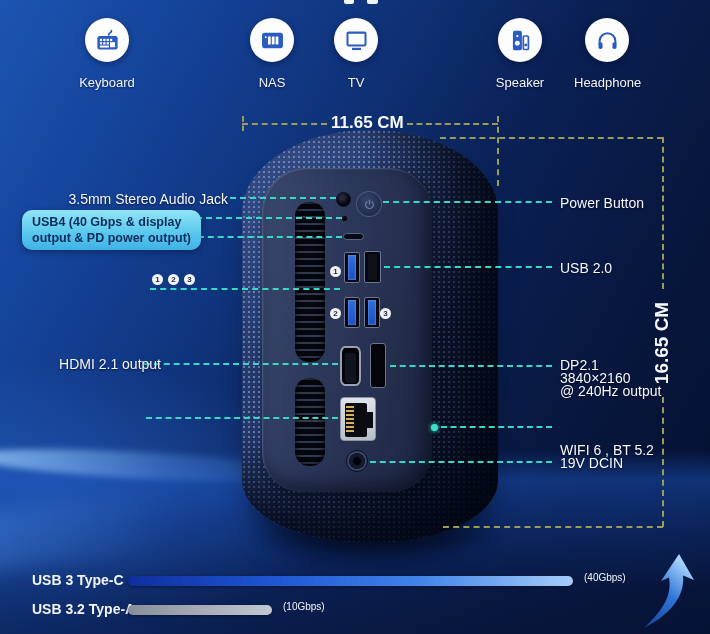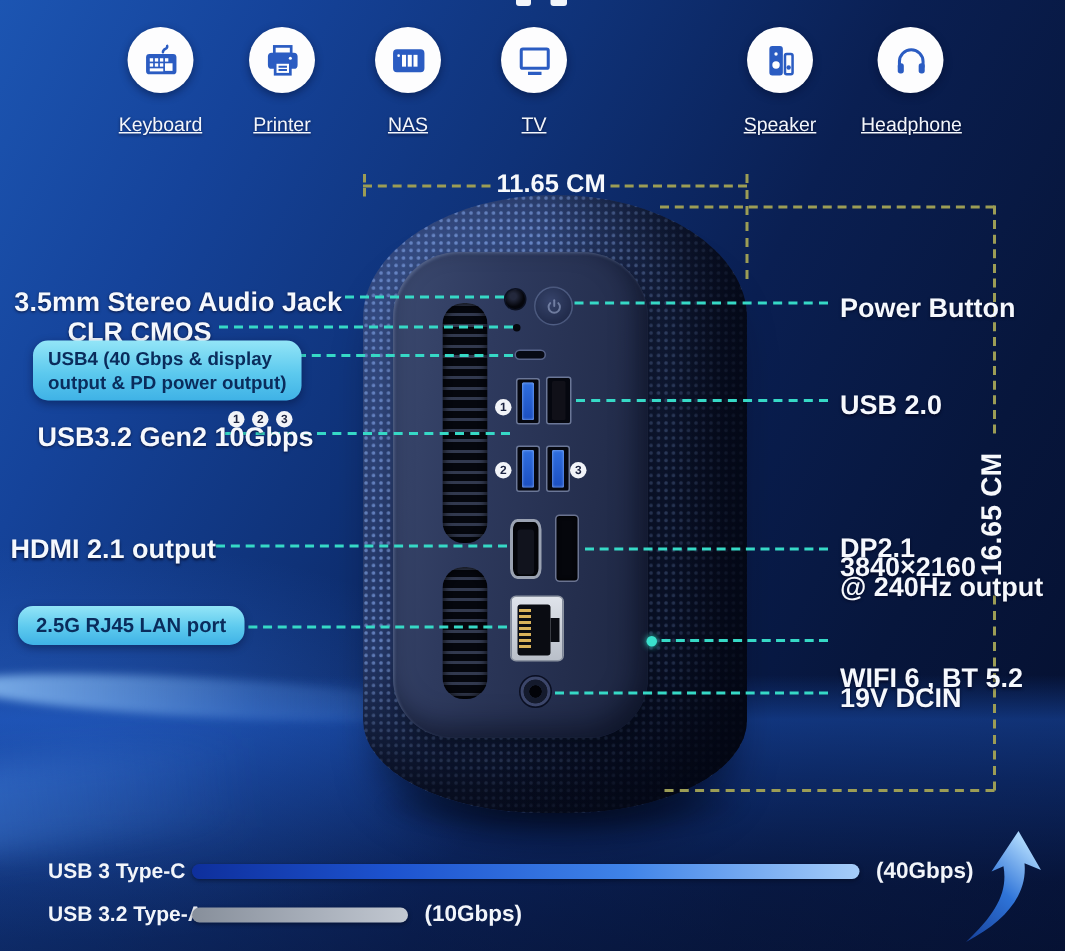--- a/index.html
+++ b/index.html
@@ -17,21 +17,21 @@
     transform:rotate(3deg);filter:blur(3px);border-radius:50%;}
   .streak2{position:absolute;left:-40px;top:500px;width:260px;height:60px;
     background:linear-gradient(90deg, rgba(90,160,255,0.35), transparent 80%);
     transform:rotate(-6deg);filter:blur(10px);}
   .artifact{position:absolute;top:0;height:4px;background:#f2f5fa;border-radius:0 0 2px 2px;}
 
   
   .dev{position:absolute;top:18px;width:66px;text-align:center;}
   .dev .circle{width:44px;height:44px;margin:0 auto;border-radius:50%;background:#fdfdfe;
     display:flex;align-items:center;justify-content:center;box-shadow:0 2px 6px rgba(0,10,40,0.45);}
-  .dev .lbl{margin-top:13px;font-size:13px;color:#f3f6fb;text-shadow:0 1px 2px rgba(0,0,30,0.6);text-decoration:underline;}
+  .dev .lbl{margin-top:13px;font-size:13px;color:#f3f6fb;text-shadow:0 1px 2px rgba(0,0,30,0.6);}
   .dev svg{display:block;}
 
   
   #device{position:absolute;left:242px;top:130px;width:256px;height:412px;z-index:1;
     border-radius:128px 128px 120px 120px / 82px 82px 62px 62px;
     background:
       radial-gradient(ellipse 120% 70% at 32% 18%, rgba(125,160,235,0.22), transparent 58%),
       radial-gradient(circle at 2px 2px, rgba(118,150,215,0.85) 0.9px, rgba(0,0,0,0) 1.5px),
       linear-gradient(105deg,#2b4075 0%, #223462 38%, #172447 70%, #0d1733 100%);
     background-size:auto, 5px 5px, auto;
@@ -79,37 +79,37 @@
   .wifi-dot{position:absolute;left:431px;top:424px;width:7px;height:7px;border-radius:50%;background:#3ae0cc;z-index:4;box-shadow:0 0 4px #3ae0cc;}
   .ground{position:absolute;left:250px;top:516px;width:250px;height:42px;border-radius:50%;
     background:radial-gradient(ellipse, rgba(2,5,16,0.6), transparent 70%);filter:blur(4px);}
 
   
   .dash{position:absolute;height:0;border-top:2px dashed #36d9c6;z-index:4;}
   .vdash{position:absolute;width:0;border-left:2px dashed #9c9d55;z-index:4;}
   .hdash{position:absolute;height:0;border-top:2px dashed #9c9d55;z-index:4;}
 
   
-  .plabel{position:absolute;font-size:18px;font-weight:bold;color:#f5f8fd;z-index:6;white-space:nowrap;
+  .plabel{position:absolute;font-size:14px;font-weight:normal;color:#f5f8fd;z-index:6;white-space:nowrap;
     text-shadow:0 1px 2px rgba(0,0,25,0.7);}
   .hl-box{position:absolute;z-index:6;border-radius:10px;padding:4px 10px;
     background:linear-gradient(180deg,#93e5f7 0%, #5cc9ee 55%, #3fb2e6 100%);
     color:#0a2c5c;font-size:12.5px;font-weight:bold;line-height:16px;
     box-shadow:0 2px 6px rgba(0,10,40,0.4);white-space:nowrap;}
   .dim-text{position:absolute;font-size:17px;font-weight:bold;color:#f7f9fc;z-index:6;white-space:nowrap;}
   .dim-v{position:absolute;left:601px;top:331px;width:124px;height:24px;z-index:6;
     transform:rotate(-90deg);text-align:center;font-size:19px;font-weight:bold;color:#f7f9fc;white-space:nowrap;}
 
   
   #perf-title{position:absolute;left:32px;top:536px;font-size:21px;font-weight:bold;letter-spacing:0.3px;
     background:linear-gradient(180deg,#7db2f7 0%, #4a7fe0 100%);
     -webkit-background-clip:text;background-clip:text;color:transparent;
     filter:drop-shadow(2px 2px 0 rgba(5,18,48,0.9));z-index:6;}
   .perf-label{position:absolute;font-size:14px;font-weight:bold;color:#f2f5fa;z-index:6;white-space:nowrap;}
-  .perf-value{position:absolute;font-size:15px;font-weight:bold;color:#f2f5fa;z-index:6;white-space:nowrap;}
+  .perf-value{position:absolute;font-size:10px;font-weight:normal;color:#f2f5fa;z-index:6;white-space:nowrap;}
   .bar{position:absolute;height:10px;border-radius:5px;z-index:6;}
   .bar.blue{background:linear-gradient(90deg,#0e2f9c 0%, #1d53cf 30%, #3f83e8 65%, #a6cdf9 100%);box-shadow:0 1px 3px rgba(0,5,20,0.5);}
   .bar.gray{background:linear-gradient(90deg,#878f9b 0%, #aab1bc 60%, #c2c8d1 100%);box-shadow:0 1px 3px rgba(0,5,20,0.5);}
   #up-arrow{position:absolute;left:634px;top:552px;z-index:6;}
 </style>
 </head>
 <body>
 
 <div id="stage">
   <div class="floor"></div>
@@ -132,32 +132,20 @@
             <rect x="8.2" y="13.5" width="2" height="2"></rect>
             <rect x="11.2" y="13.5" width="2" height="2"></rect>
             <rect x="14.2" y="13.5" width="4.5" height="4.5"></rect>
           <rect x="5.2" y="16.5" width="8" height="1.8"></rect>
         </g>
       </svg>
     </div>
     <div class="lbl">Keyboard</div>
   </div>
 
-  <div class="dev" style="left:155px;">
-    <div class="circle">
-      <svg width="27" height="27" viewBox="0 0 24 24" fill="none" stroke="#2b5cc2" stroke-width="1.6">
-        <rect x="7" y="3.5" width="10" height="4.5"></rect>
-        <rect x="4" y="8" width="16" height="8" rx="1.5" fill="#2b5cc2"></rect>
-        <circle cx="16.5" cy="10.5" r="0.9" fill="#fff" stroke="none"></circle>
-        <rect x="7.5" y="13" width="9" height="7" fill="#fff"></rect>
-        <path d="M9.5 15.5 h5 M9.5 17.5 h5" stroke-width="1.2"></path>
-      </svg>
-    </div>
-    <div class="lbl">Printer</div>
-  </div>
 
   <div class="dev" style="left:239px;">
     <div class="circle">
       <svg width="27" height="27" viewBox="0 0 24 24" fill="none" stroke="#2b5cc2" stroke-width="1.6">
         <rect x="3.5" y="6" width="17" height="12" rx="1.5" fill="#2b5cc2"></rect>
         <g fill="#fff" stroke="none">
           <rect x="8" y="8.5" width="2.4" height="7"></rect>
             <rect x="11.4" y="8.5" width="2.4" height="7"></rect>
             <rect x="14.8" y="8.5" width="2.4" height="7"></rect>
           <circle cx="6" cy="9" r="0.8"></circle>
@@ -262,30 +250,28 @@
   <div class="vdash" style="left:497px;top:116px;height:70px;"></div>
   <div class="hdash" style="left:440px;top:137px;width:223px;"></div>
   <div class="vdash" style="left:662px;top:137px;height:152px;"></div>
   <div class="vdash" style="left:662px;top:397px;height:130px;"></div>
   <div class="hdash" style="left:443px;top:526px;width:220px;"></div>
   <div class="dim-text" style="left:331px;top:113px;">11.65 CM</div>
   <div class="dim-v">16.65 CM</div>
 
   <div class="plabel" style="right:482px;top:191px;">3.5mm Stereo Audio Jack</div>
   <div class="plabel" style="right:569px;top:211px;">CLR CMOS</div>
-  <div class="hl-box" style="left:22px;top:227px;border-radius:10px;">
+  <div class="hl-box" style="left:22px;top:210px;border-radius:10px;">
     <span>USB4 (40 Gbps &amp; display</span><br>
     <span>output &amp; PD power output)</span>
   </div>
-  <div class="plabel" style="left:25px;top:281px;">USB3.2 Gen2 10Gbps</div>
   <div class="badge" style="left:152px;top:274px;z-index:6;">1</div>
   <div class="badge" style="left:168px;top:274px;z-index:6;">2</div>
   <div class="badge" style="left:184px;top:274px;z-index:6;">3</div>
-  <div class="plabel" style="right:566px;top:356px;margin-left:48px;">HDMI 2.1 output</div>
-  <div class="hl-box" style="left:12px;top:404px;font-size:13.5px;padding:5px 12px;">2.5G RJ45 LAN port</div>
+  <div class="plabel" style="right:549px;top:356px;margin-left:48px;">HDMI 2.1 output</div>
 
   <div class="plabel" style="left:560px;top:195px;">Power Button</div>
   <div class="plabel" style="left:560px;top:260px;">USB 2.0</div>
   <div class="plabel" style="left:560px;top:359px;line-height:13px;">
     <span>DP2.1</span><br>
     <span>3840×2160</span><br>
     <span>@ 240Hz output</span>
   </div>
   <div class="plabel" style="left:560px;top:420px;margin-top:22px;">WIFI 6 , BT 5.2</div>
   <div class="plabel" style="left:560px;top:455px;">19V DCIN</div>

